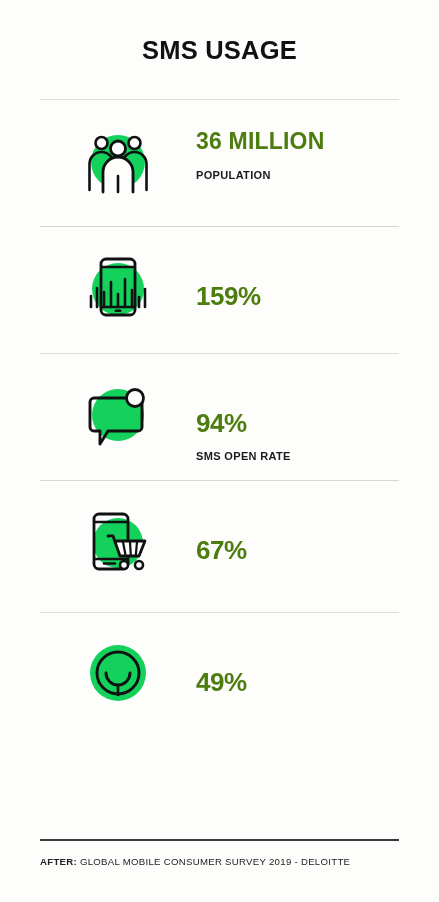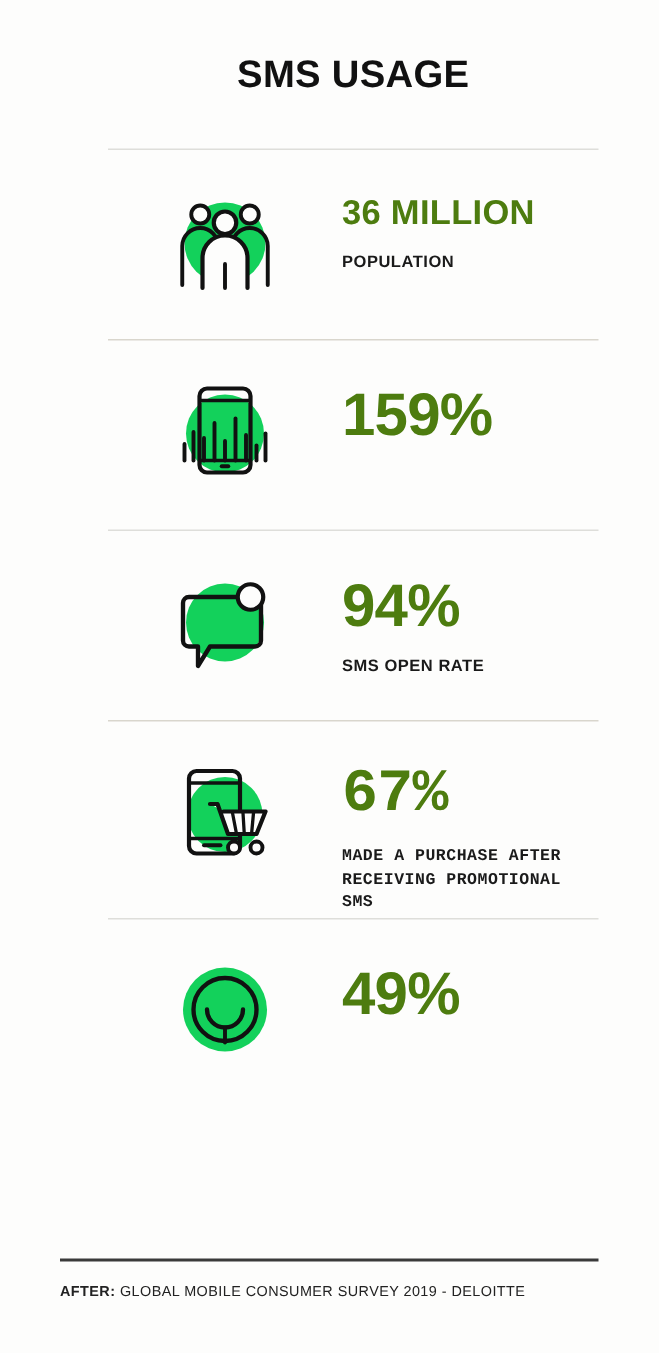--- a/index.html
+++ b/index.html
@@ -14,21 +14,20 @@
     font-family: "Liberation Sans", sans-serif;
     color: #111111;
     overflow: hidden;
   }
 
   .infographic {
     position: relative;
     width: 439px;
     height: 902px;
     box-sizing: border-box;
-    padding-left: 32px;
   }
 
   
   .title-block {
     padding-top: 34px;
     text-align: center;
   }
   .title-line {
     display: block;
     font-size: 25.5px;
@@ -54,21 +53,20 @@
 
   .stat-row {
     display: flex;
     align-items: flex-start;
     height: 126px;
     box-sizing: border-box;
     padding-left: 40px;
   }
   .stat-row.tall {
     height: 131px;
-    font-family: Liberation Mono, monospace;
   }
 
   .icon-cell {
     width: 156px;
     flex: 0 0 156px;
     display: flex;
     align-items: center;
     justify-content: center;
     padding-top: 24px;
     box-sizing: border-box;
@@ -89,21 +87,22 @@
     padding-top: 30px;
   }
   .stat-value {
     display: block;
     font-weight: bold;
     color: #4d7c0f;
     line-height: 1;
     letter-spacing: -0.5px;
   }
   .stat-value.big {
-    font-size: 40px;
+    font-size: 26px;
+    margin-top: 26px;
   }
   .stat-value.medium {
     font-size: 23px;
     letter-spacing: 0.2px;
   }
   .stat-label {
     display: block;
     margin-top: 13px;
     font-size: 11px;
     font-weight: bold;
@@ -240,21 +239,20 @@
             <line x1="41" y1="37" x2="43.5" y2="50" stroke="#111" stroke-width="2.2" stroke-linecap="round"></line>
             <line x1="48" y1="37" x2="48.8" y2="50" stroke="#111" stroke-width="2.2" stroke-linecap="round"></line>
             <line x1="55" y1="37" x2="53.8" y2="50" stroke="#111" stroke-width="2.2" stroke-linecap="round"></line>
             <circle cx="42" cy="60" r="4" fill="#fdfdfc" stroke="#111" stroke-width="2.6"></circle>
             <circle cx="57" cy="60" r="4" fill="#fdfdfc" stroke="#111" stroke-width="2.6"></circle>
           </svg>
         </div>
       </div>
       <div class="text-cell">
         <span class="stat-value big">67%</span>
-        <span class="stat-label">MADE A PURCHASE AFTER RECEIVING PROMOTIONAL SMS</span>
       </div>
     </div>
 
     <div class="divider"></div>
 
     <div class="stat-row">
       <div class="icon-cell">
         <div class="icon-wrap">
           <svg viewBox="0 0 72 72" xmlns="http://www.w3.org/2000/svg">
             <circle cx="36" cy="36" r="28" fill="#13d15b"></circle>

